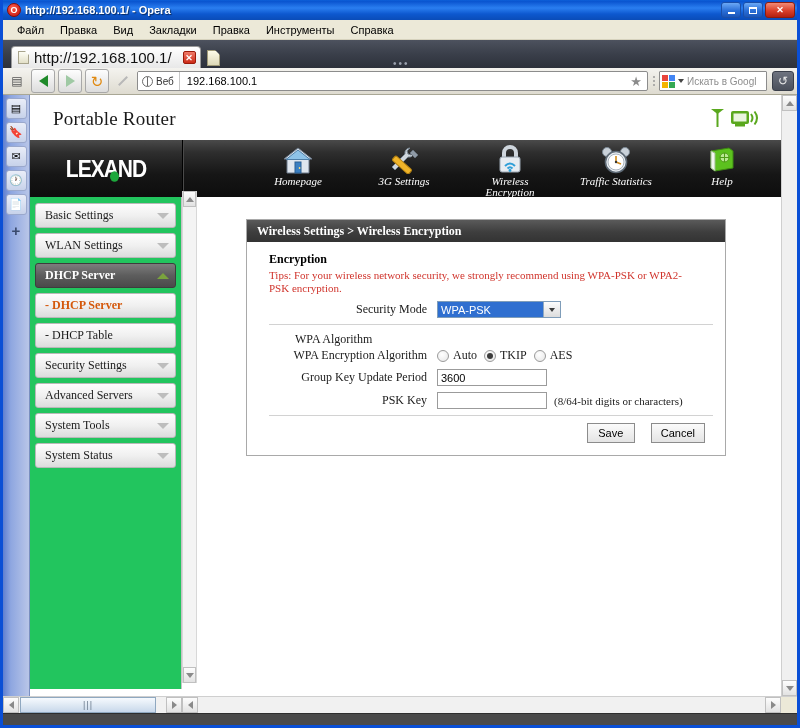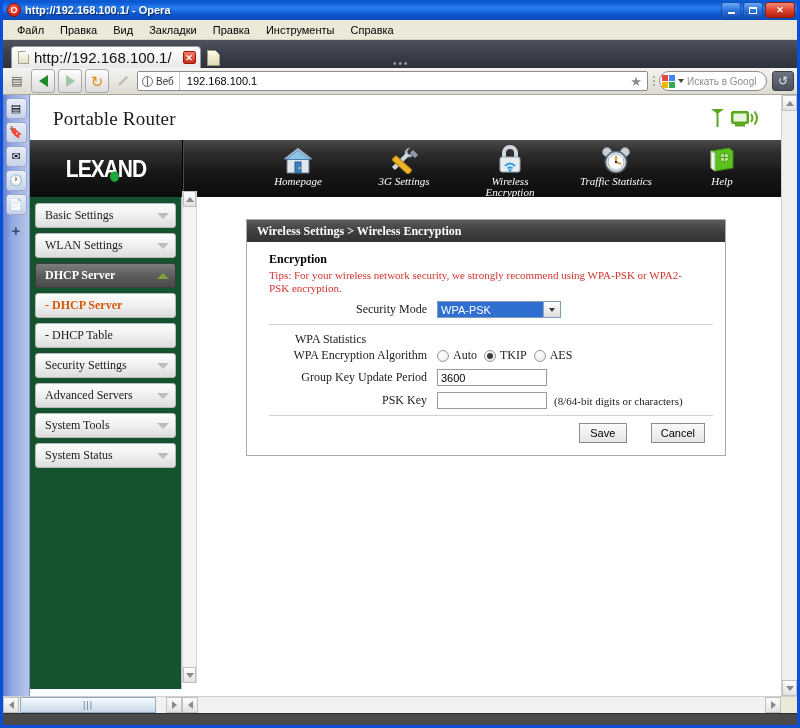--- a/index.html
+++ b/index.html
@@ -201,21 +201,21 @@
   #urlbar .url-text { flex: 1; font-size: 11px; color: #000; padding-left: 7px; }
   #urlbar .star {
     font-size: 13px; color: #8b8b8b; padding-right: 5px;
   }
   .dotgrip { width: 5px; height: 20px; display:flex; flex-direction:column; justify-content:center; align-items:center; gap:2px;}
   .dotgrip i { width:2px;height:2px;background:#9a9a9a;display:block;border-radius:50%;}
   #searchbox {
     width: 108px; height: 20px;
     background: #fff;
     border: 1px solid #8c8c8c;
-    border-radius: 10px;
+    border-radius: 1px;
     display: flex; align-items: center;
     box-sizing: border-box;
     padding: 0 2px;
     gap: 3px;
     overflow: hidden;
   }
   .glogo { width: 13px; height: 13px; position: relative; }
   .glogo i { position:absolute; width:6px; height:6px; display:block;}
   .glogo .q1{ left:0;  top:0;  background:#e8453c;}
   .glogo .q2{ left:7px;top:0;  background:#4285f4;}
@@ -327,21 +327,21 @@
   .navitem .lbl {
     font-family: "Liberation Serif", serif;
     font-size: 11px; text-align: center; line-height: 11px;
     margin-top: 1px;
   }
 
   
   #pagecols { display: flex; height: 492px; }
   #sidecol {
     width: 152px;
-    background: #14532d;
+    background: #22c55e;
     border-right: 1px solid #c4c4c4;
     padding: 6px 5px 0 5px;
     box-sizing: border-box;
   }
   .menu-top, .menu-sub {
     height: 25px;
     margin-bottom: 5px;
     border: 1px solid #b9b9b9;
     border-radius: 3px;
     box-sizing: border-box;
@@ -459,21 +459,21 @@
     width: 110px; height: 17px;
     box-sizing: border-box;
     border: 1px solid #9b9b9b;
     font-family: "Liberation Sans", sans-serif;
     font-size: 11px;
     padding: 0 3px;
     color: #000;
     background: #fff;
   }
   .hint { font-family:"Liberation Serif", serif; font-size: 11px; color:#1a1a1a; margin-left: 7px;}
-  .btnrow { display:flex; justify-content:flex-end; gap: 24px; padding-right: 8px; margin-top: 2px;}
+  .btnrow { display:flex; justify-content:flex-end; gap: 16px; padding-right: 8px; margin-top: 2px;}
   .btn {
     min-width: 48px; height: 20px;
     border: 1px solid #8c8c8c;
     background: linear-gradient(to bottom,#fbfbfb,#e4e4e4);
     font-family: "Liberation Sans", sans-serif;
     font-size: 11px;
     color: #000;
     display: flex; align-items: center; justify-content: center;
     padding: 0 9px;
     box-sizing: border-box;
@@ -793,21 +793,21 @@
                     <span>WPA-PSK</span>
                     <span class="selbtn">
                         <span class="caret-dn"></span>
                       </span>
                   </div>
                 </div>
 
                 <div class="hrule"></div>
 
                 <div class="frow" style="margin-bottom:1px;">
-                  <div class="flabel plain">WPA Statistics</div>
+                  <div class="flabel plain">WPA Algorithm</div>
                 </div>
 
                 <div class="frow">
                   <div class="flabel">WPA Encryption Algorithm</div>
                   <div class="radios">
                     <label class="radio-wrap">
                       <span class="radio"></span>
                       <span class="rlabel">Auto</span>
                     </label>
                     <label class="radio-wrap">

